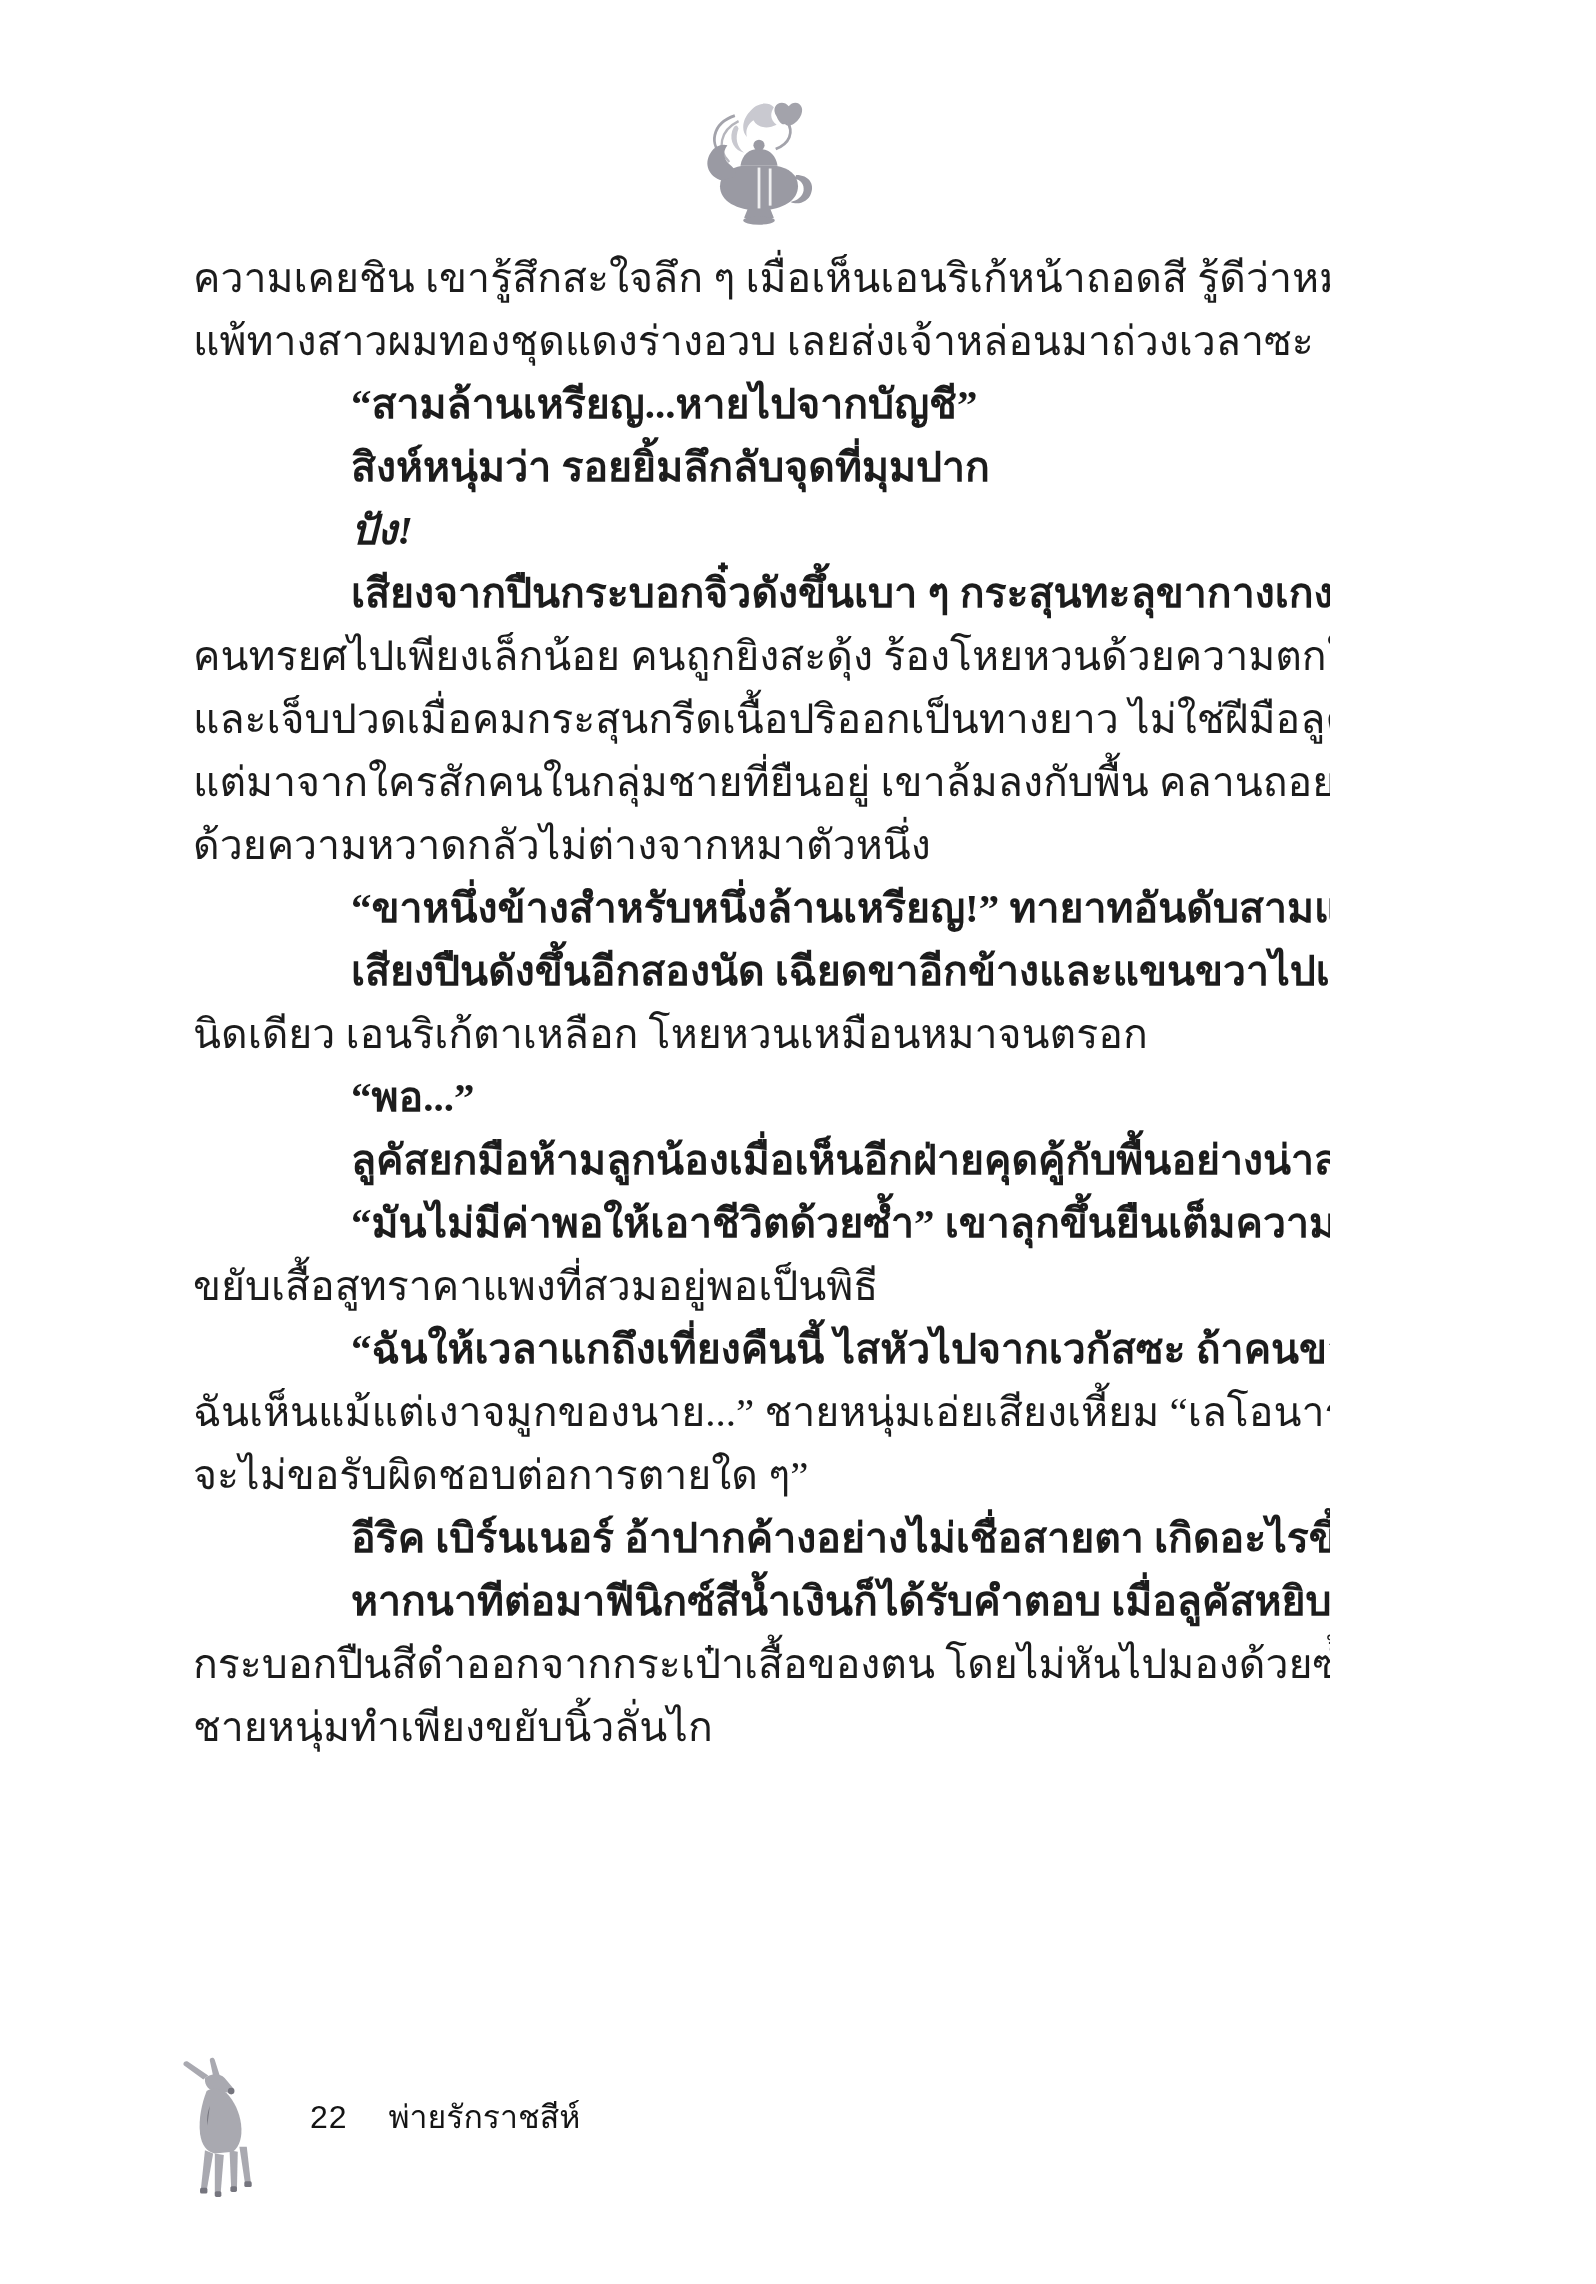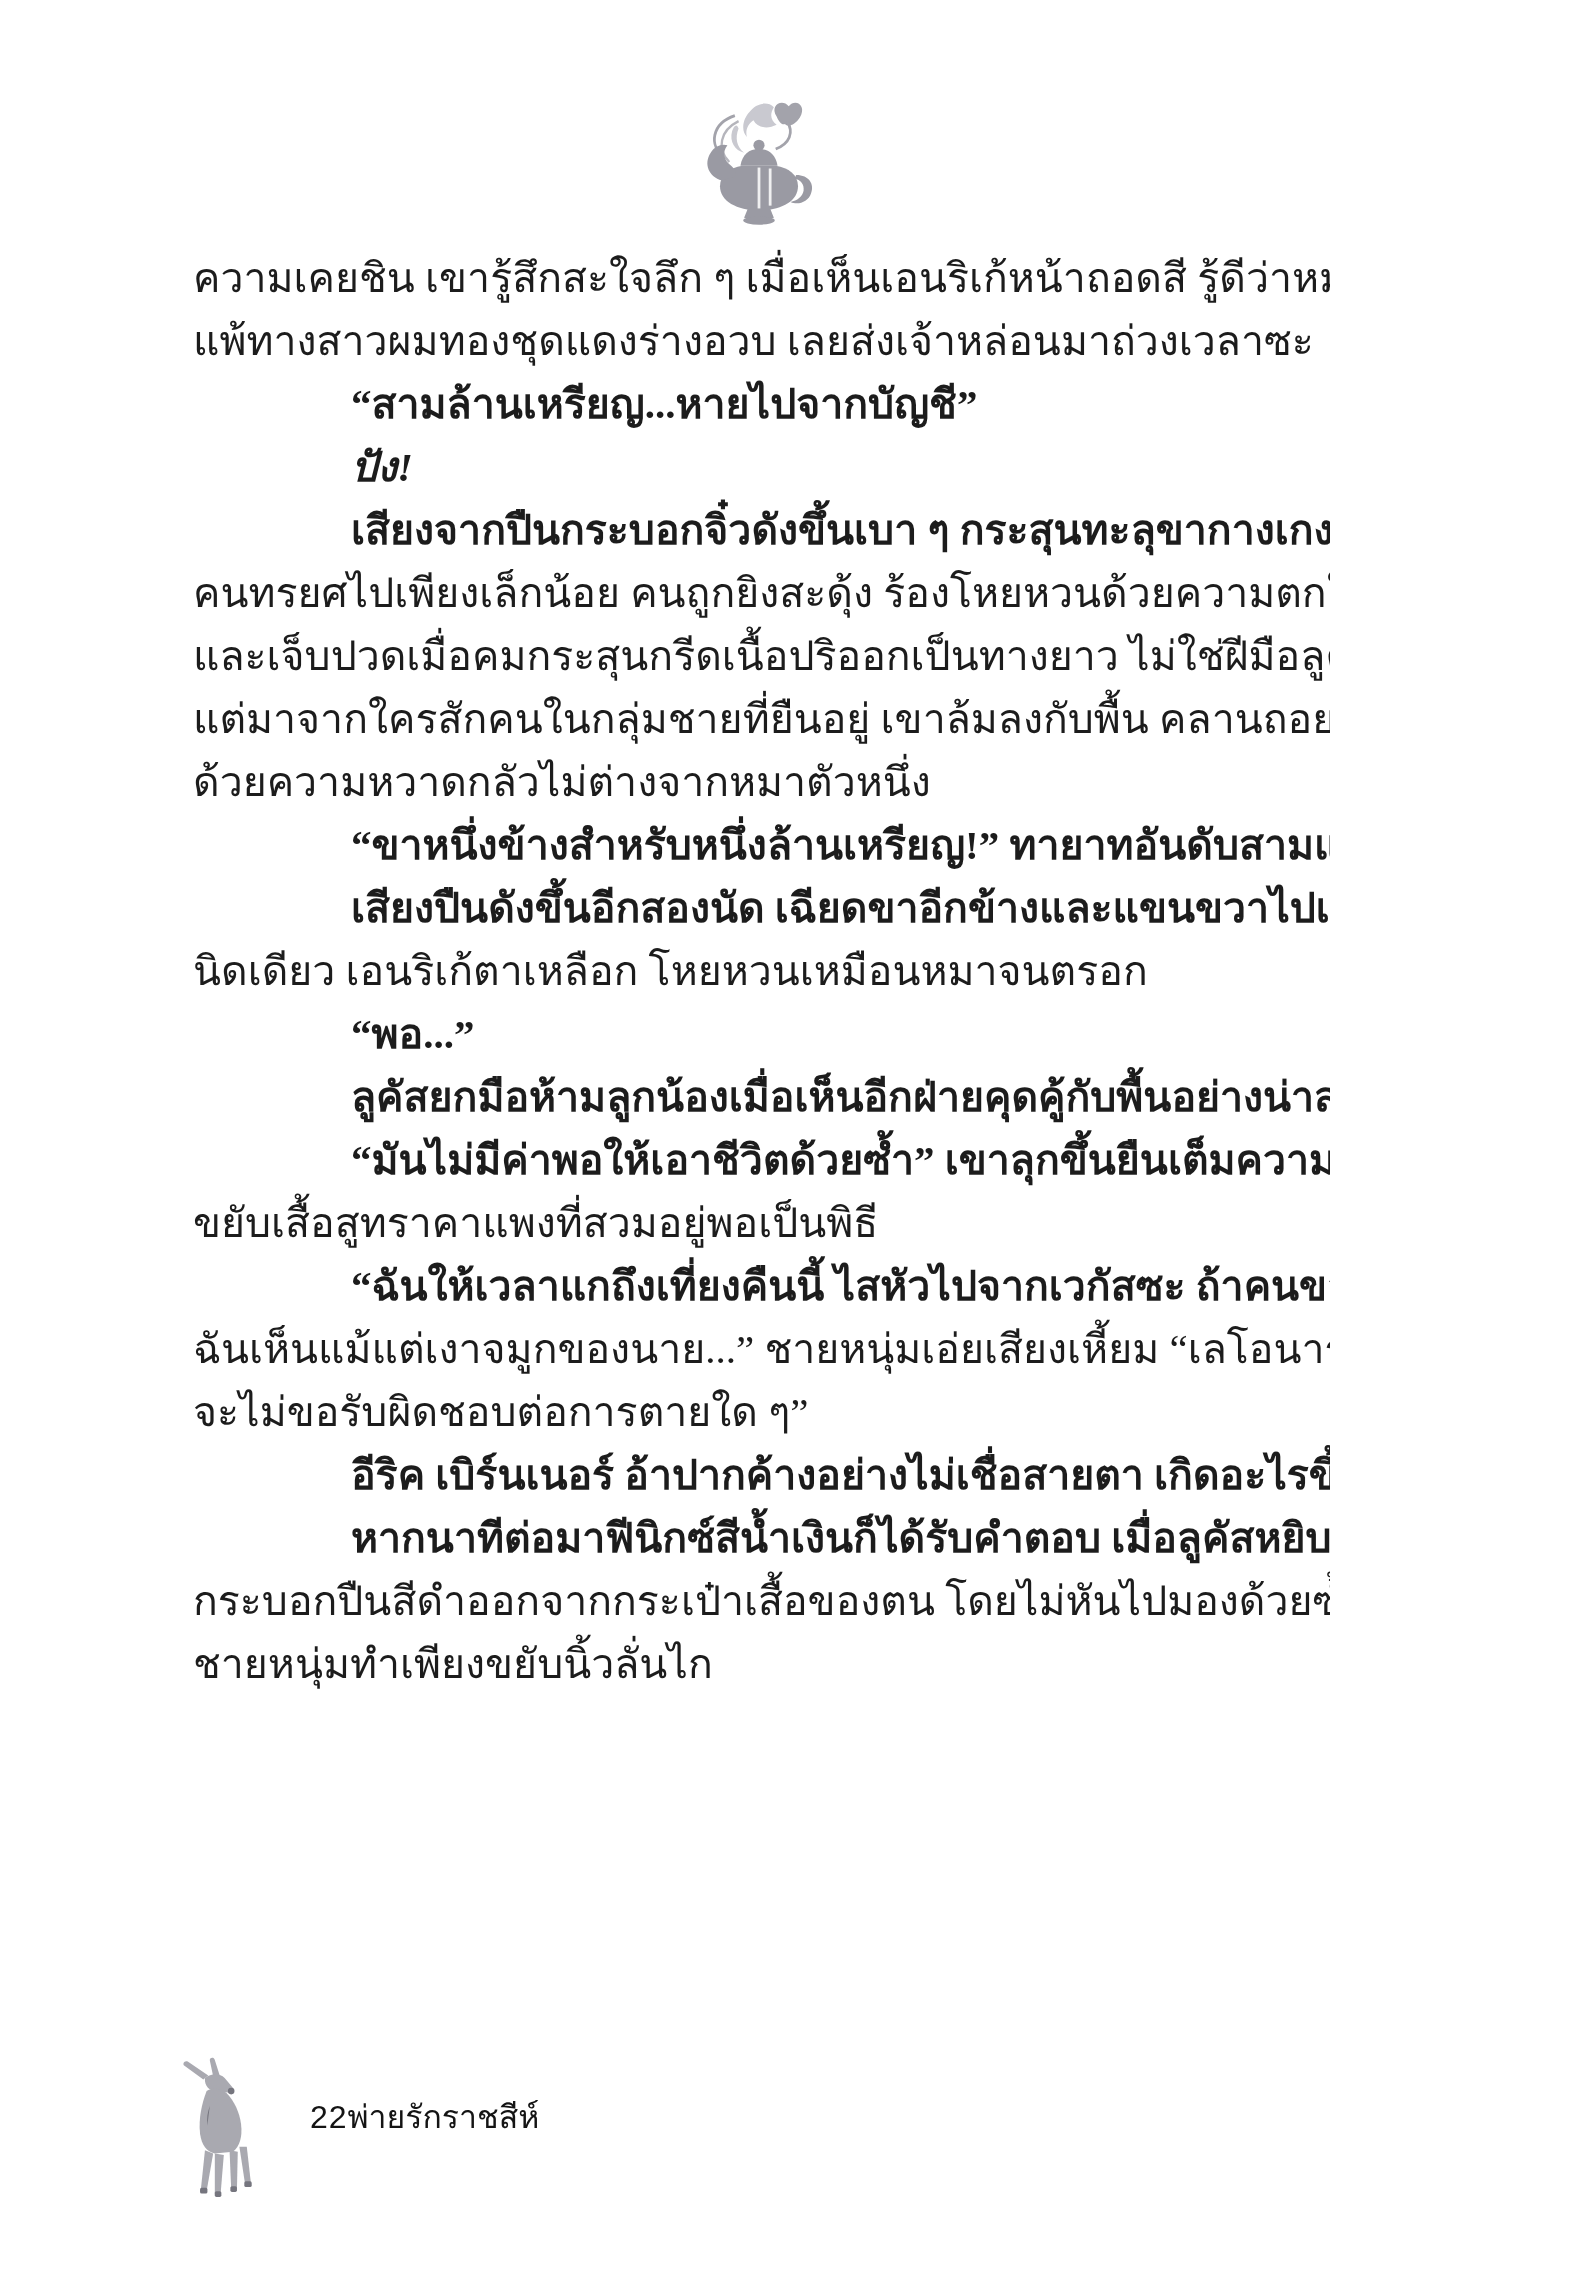--- a/index.html
+++ b/index.html
@@ -24,21 +24,21 @@
   .line{
     height:63px;line-height:63px;
     white-space:nowrap;
   }
   .line.indent{padding-left:158px;font-weight:bold;}
   .line.italic{font-style:italic;}
   
   .deer{position:absolute;left:182px;top:2051px;width:82px;height:154px;}
   .footer-text{
     position:absolute;left:310px;top:2092px;
-    display:flex;align-items:baseline;
+    display:flex;align-items:baseline;gap:41px;
     font-family:"Liberation Sans","DejaVu Sans",sans-serif;
     color:#141414;font-size:32px;line-height:50px;
   }
   .pagenum{letter-spacing:0.9px;}
 </style>
 </head>
 <body>
 
 <div class="page">
 
@@ -67,20 +67,21 @@
         <path d="M60 76v44" fill="none"></path>
         <path d="M72 77v40" fill="none"></path>
       </g>
     </svg>
   </div>
 
   <div class="body-text">
       <div class="line">ความเคยชิน เขารู้สึกสะใจลึก ๆ เมื่อเห็นเอนริเก้หน้าถอดสี รู้ดีว่าหมอนี่</div>
       <div class="line">แพ้ทางสาวผมทองชุดแดงร่างอวบ เลยส่งเจ้าหล่อนมาถ่วงเวลาซะ</div>
       <div class="line indent">“สามล้านเหรียญ...หายไปจากบัญชี”</div>
+      <div class="line indent">สิงห์หนุ่มว่า รอยยิ้มลึกลับจุดที่มุมปาก</div>
       <div class="line indent italic">ปัง!</div>
       <div class="line indent">เสียงจากปืนกระบอกจิ๋วดังขึ้นเบา ๆ กระสุนทะลุขากางเกงของ</div>
       <div class="line">คนทรยศไปเพียงเล็กน้อย คนถูกยิงสะดุ้ง ร้องโหยหวนด้วยความตกใจ</div>
       <div class="line">และเจ็บปวดเมื่อคมกระสุนกรีดเนื้อปริออกเป็นทางยาว ไม่ใช่ฝีมือลูคัส</div>
       <div class="line">แต่มาจากใครสักคนในกลุ่มชายที่ยืนอยู่ เขาล้มลงกับพื้น คลานถอยหลัง</div>
       <div class="line">ด้วยความหวาดกลัวไม่ต่างจากหมาตัวหนึ่ง</div>
       <div class="line indent">“ขาหนึ่งข้างสำหรับหนึ่งล้านเหรียญ!” ทายาทอันดับสามแห่ง</div>
       <div class="line indent">เสียงปืนดังขึ้นอีกสองนัด เฉียดขาอีกข้างและแขนขวาไปเพียง</div>
       <div class="line">นิดเดียว เอนริเก้ตาเหลือก โหยหวนเหมือนหมาจนตรอก</div>
       <div class="line indent">“พอ...”</div>

